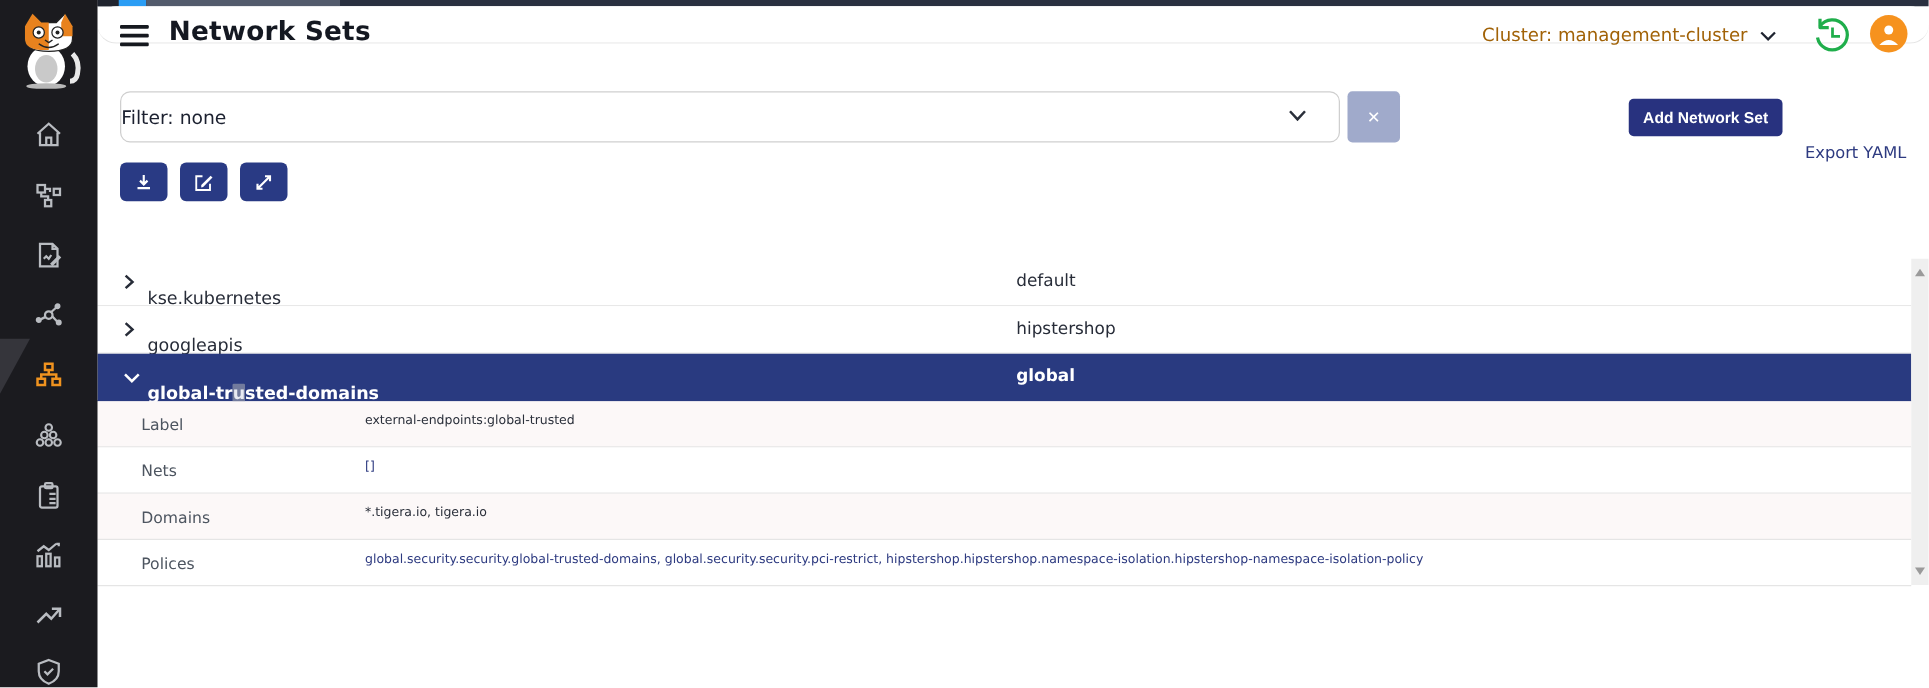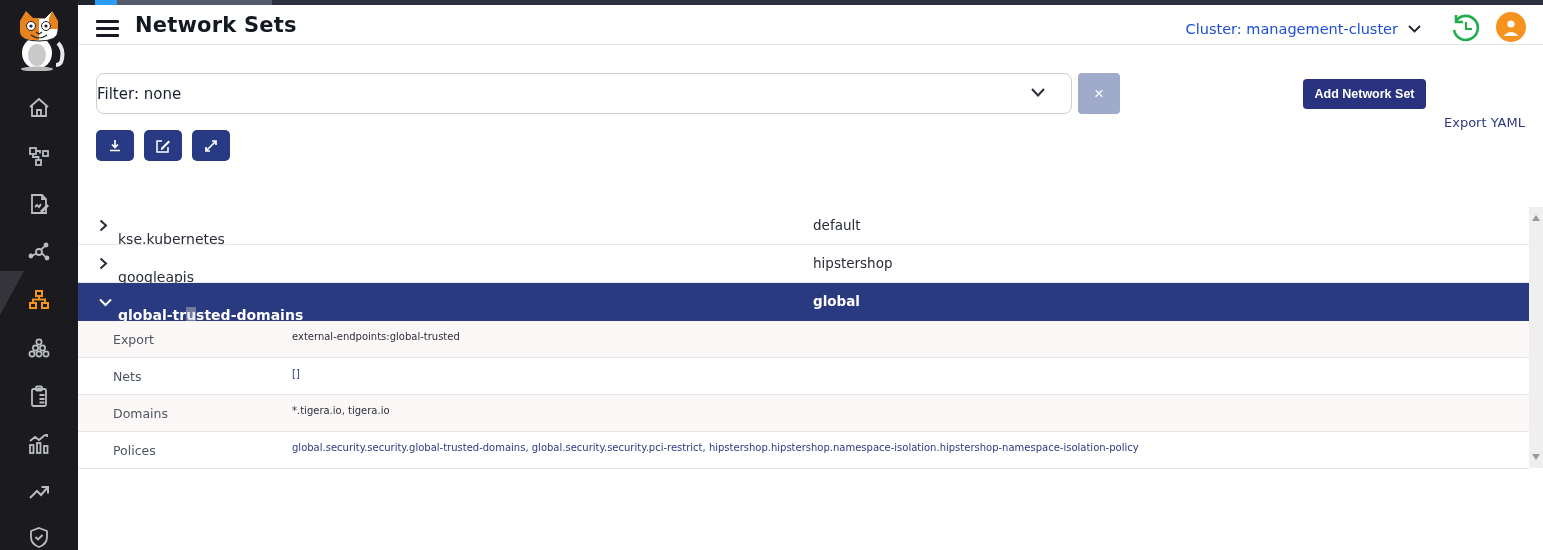--- a/index.html
+++ b/index.html
@@ -16,27 +16,27 @@
   
   .sidebar { position:absolute; left:0; top:0; width:78px; height:550px; background:#1b1b1f; z-index:5; }
   .logo { position:absolute; left:11px; top:9px; width:56px; height:62px; }
   .nav-icon { position:absolute; left:27px; width:24px; height:24px; color:#b9bcc1; }
   .nav-icon svg { width:24px; height:24px; display:block; }
   .nav-icon.active { color:#f0931f; }
   .wedge { position:absolute; left:0; top:271px; width:0; height:0;
            border-left:24px solid #35353b; border-bottom:44px solid transparent; }
 
   
-  .header { position:absolute; left:78px; top:5px; right:0; height:40px; background:#fff;
-            border-bottom:1px solid #e4e4e4; }
+  .header { position:absolute; left:78px; top:5px; right:0; height:30px; background:#fff;
+            border-bottom:1px solid #e4e4e4;border-radius:21px; }
   .hamburger { position:absolute; left:18px; top:15px; width:23px; height:17px; cursor:pointer; }
   .hamburger span { display:block; height:3px; background:#16191f; border-radius:1px; margin-bottom:4px; }
   .page-title { position:absolute; left:57px; top:8px; font-size:21px; font-weight:bold; color:#141821; letter-spacing:.2px; }
   .cluster-select { position:absolute; right:122px; top:12px; height:24px; display:flex; align-items:center; gap:10px;
-                    font-size:14.5px; color:#1d4ed8; cursor:pointer; }
+                    font-size:14.5px; color:#a16207; cursor:pointer; }
   .history-btn { position:absolute; right:62px; top:7px; width:32px; height:32px; }
   .avatar { position:absolute; right:17px; top:7px; width:30px; height:30px; border-radius:50%; background:#f6921e;
             display:flex; align-items:center; justify-content:center; }
 
   
   .filter-box { position:absolute; left:96px; top:73px; width:976px; height:41px; background:#fff;
                 border:1px solid #cfcfcf; border-radius:8px; display:flex; align-items:center; cursor:pointer; }
   .filter-label { font-size:15px; color:#1c2130; }
   .filter-chevron { position:absolute; right:26px; top:14px; }
   .clear-btn { position:absolute; left:1078px; top:73px; width:42px; height:41px; background:#a0aacb;
@@ -264,21 +264,21 @@
 
     <div class="row selected">
       <svg class="chev" style="top:15px" width="13" height="9" viewBox="0 0 13 9" fill="none" stroke="#fff" stroke-width="2">
           <path d="M1 1.5 L6.5 7 L12 1.5"></path>
         </svg>
       <span class="rname"><span>global-tr</span><span class="cursor-block">u</span><span>sted-domains</span></span>
       <span class="rns">global</span>
     </div>
 
     <div class="drow alt">
-      <span class="dlabel">Export</span>
+      <span class="dlabel">Label</span>
       <span class="dvalue">external-endpoints:global-trusted</span>
     </div>
     <div class="drow">
       <span class="dlabel">Nets</span>
       <span class="dvalue navy">[]</span>
     </div>
     <div class="drow alt">
       <span class="dlabel">Domains</span>
       <span class="dvalue">*.tigera.io, tigera.io</span>
     </div>

